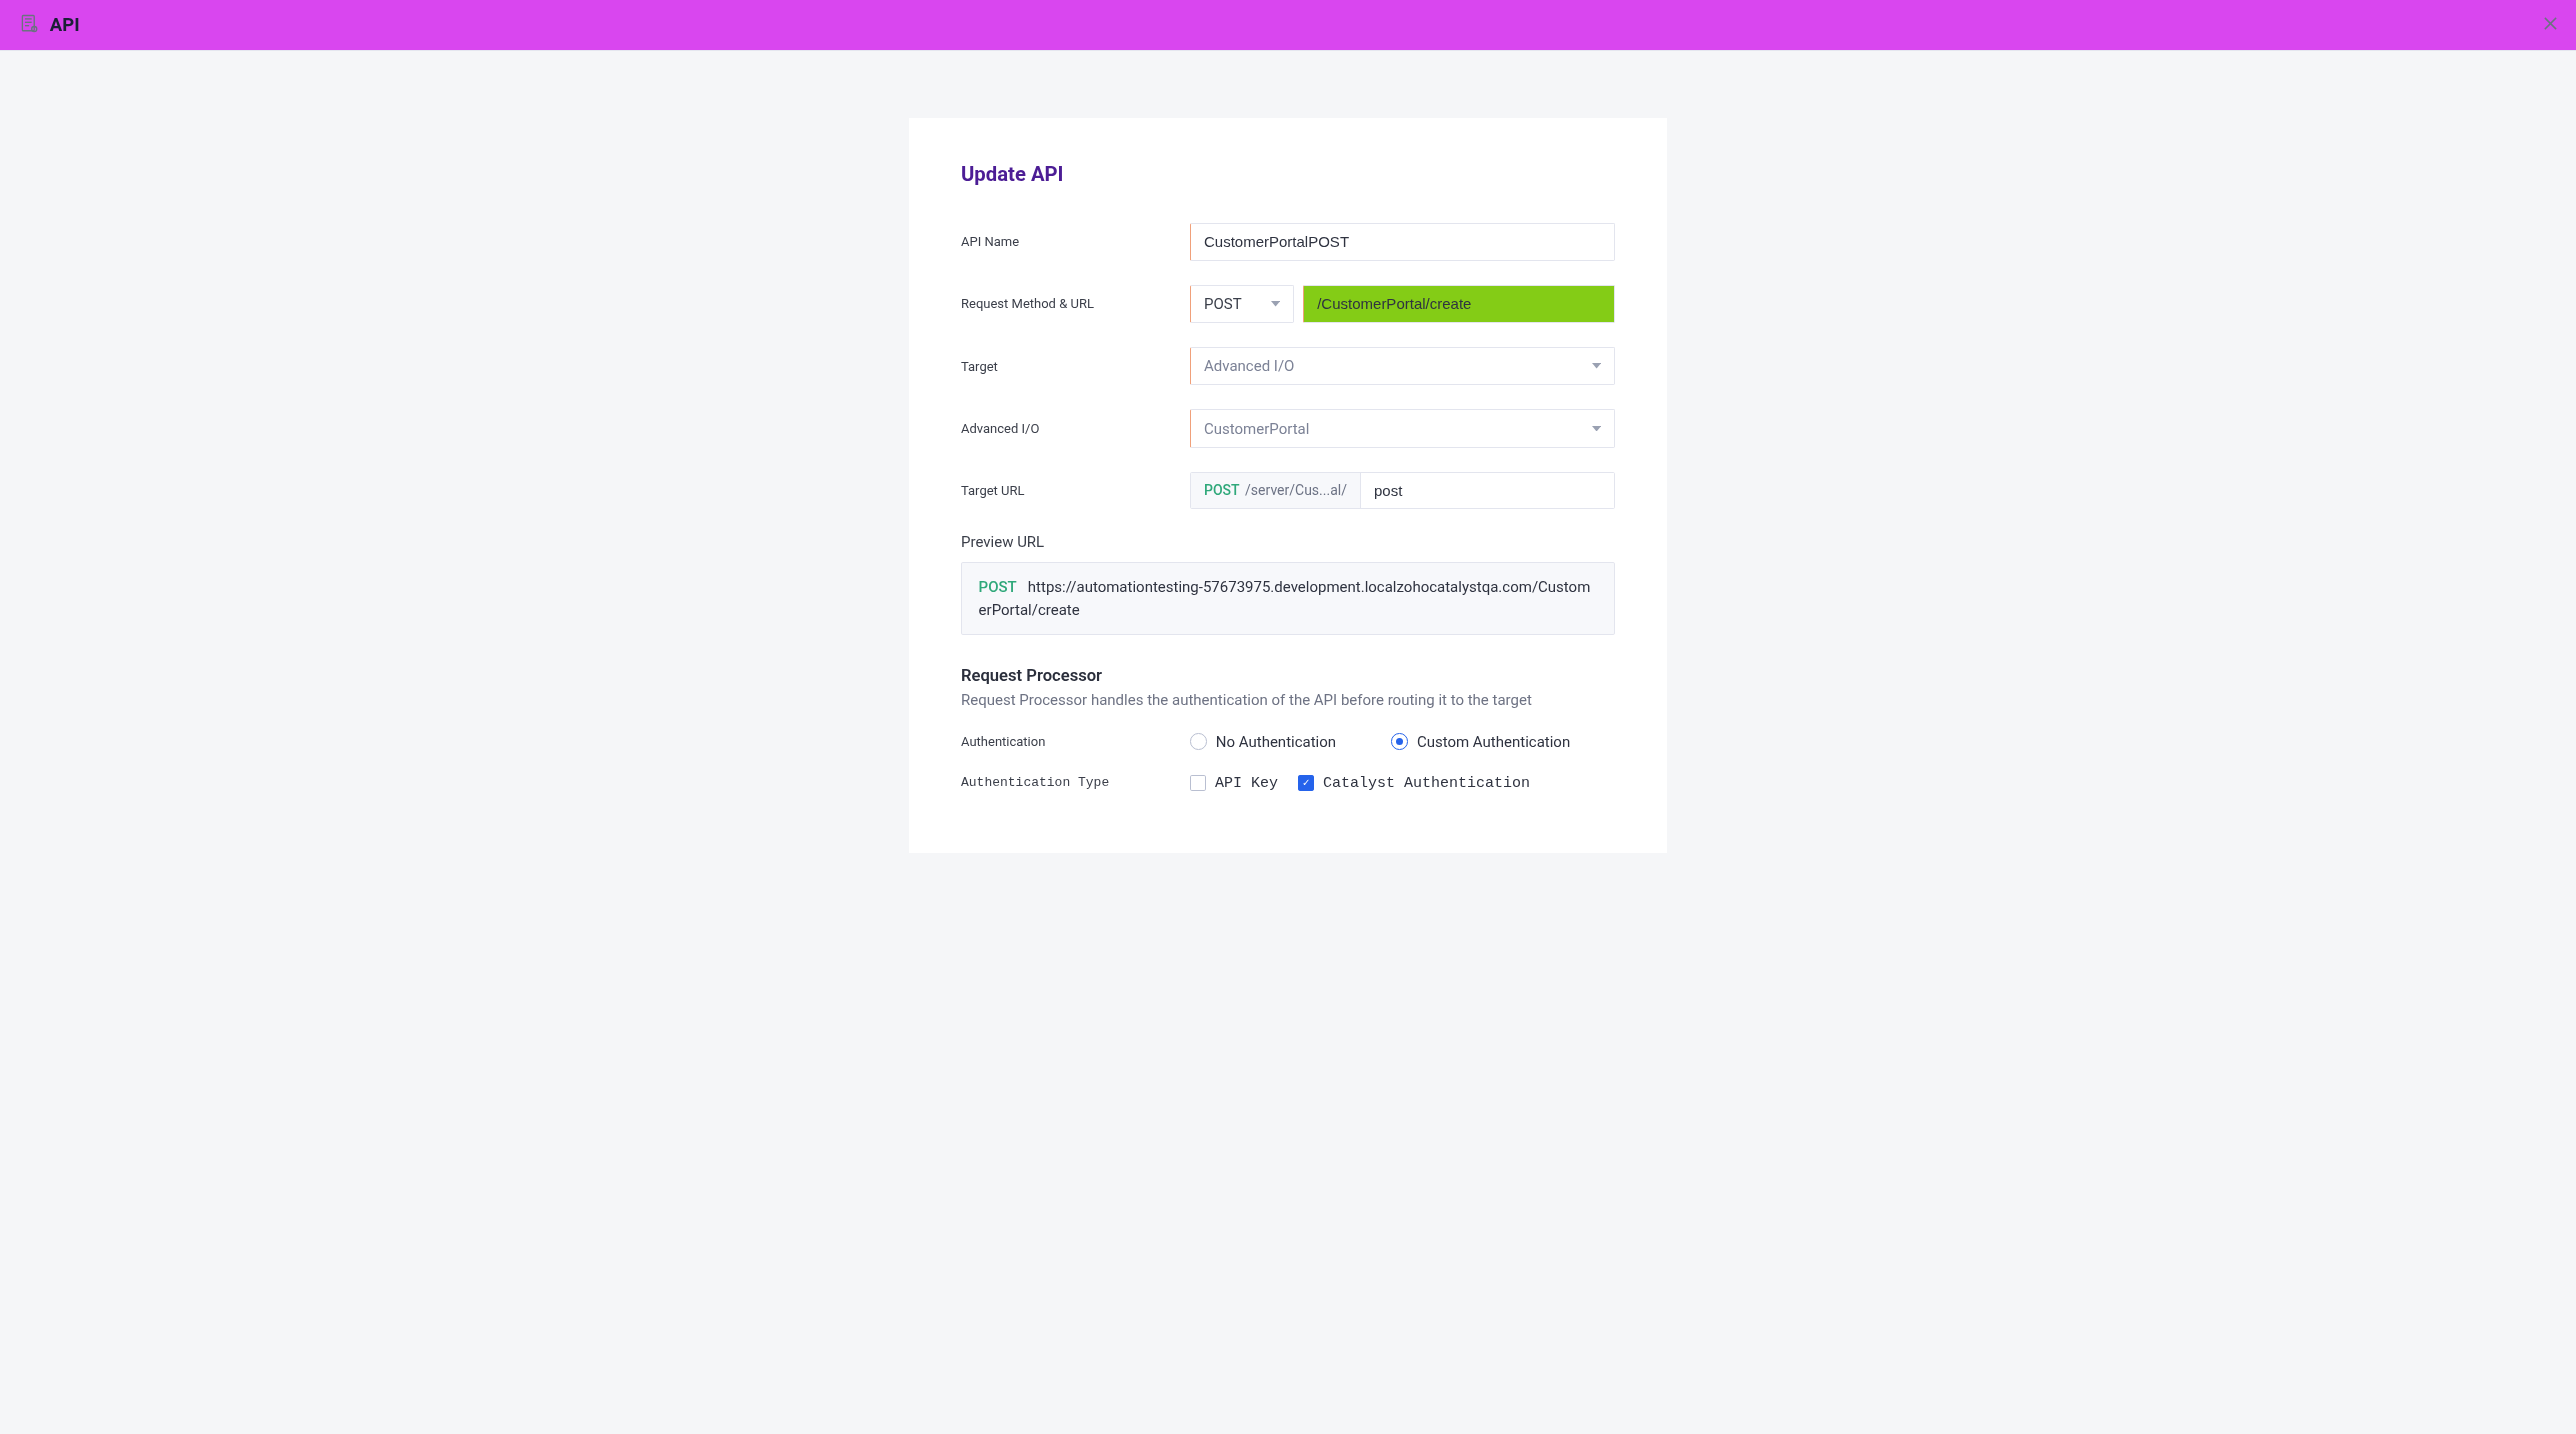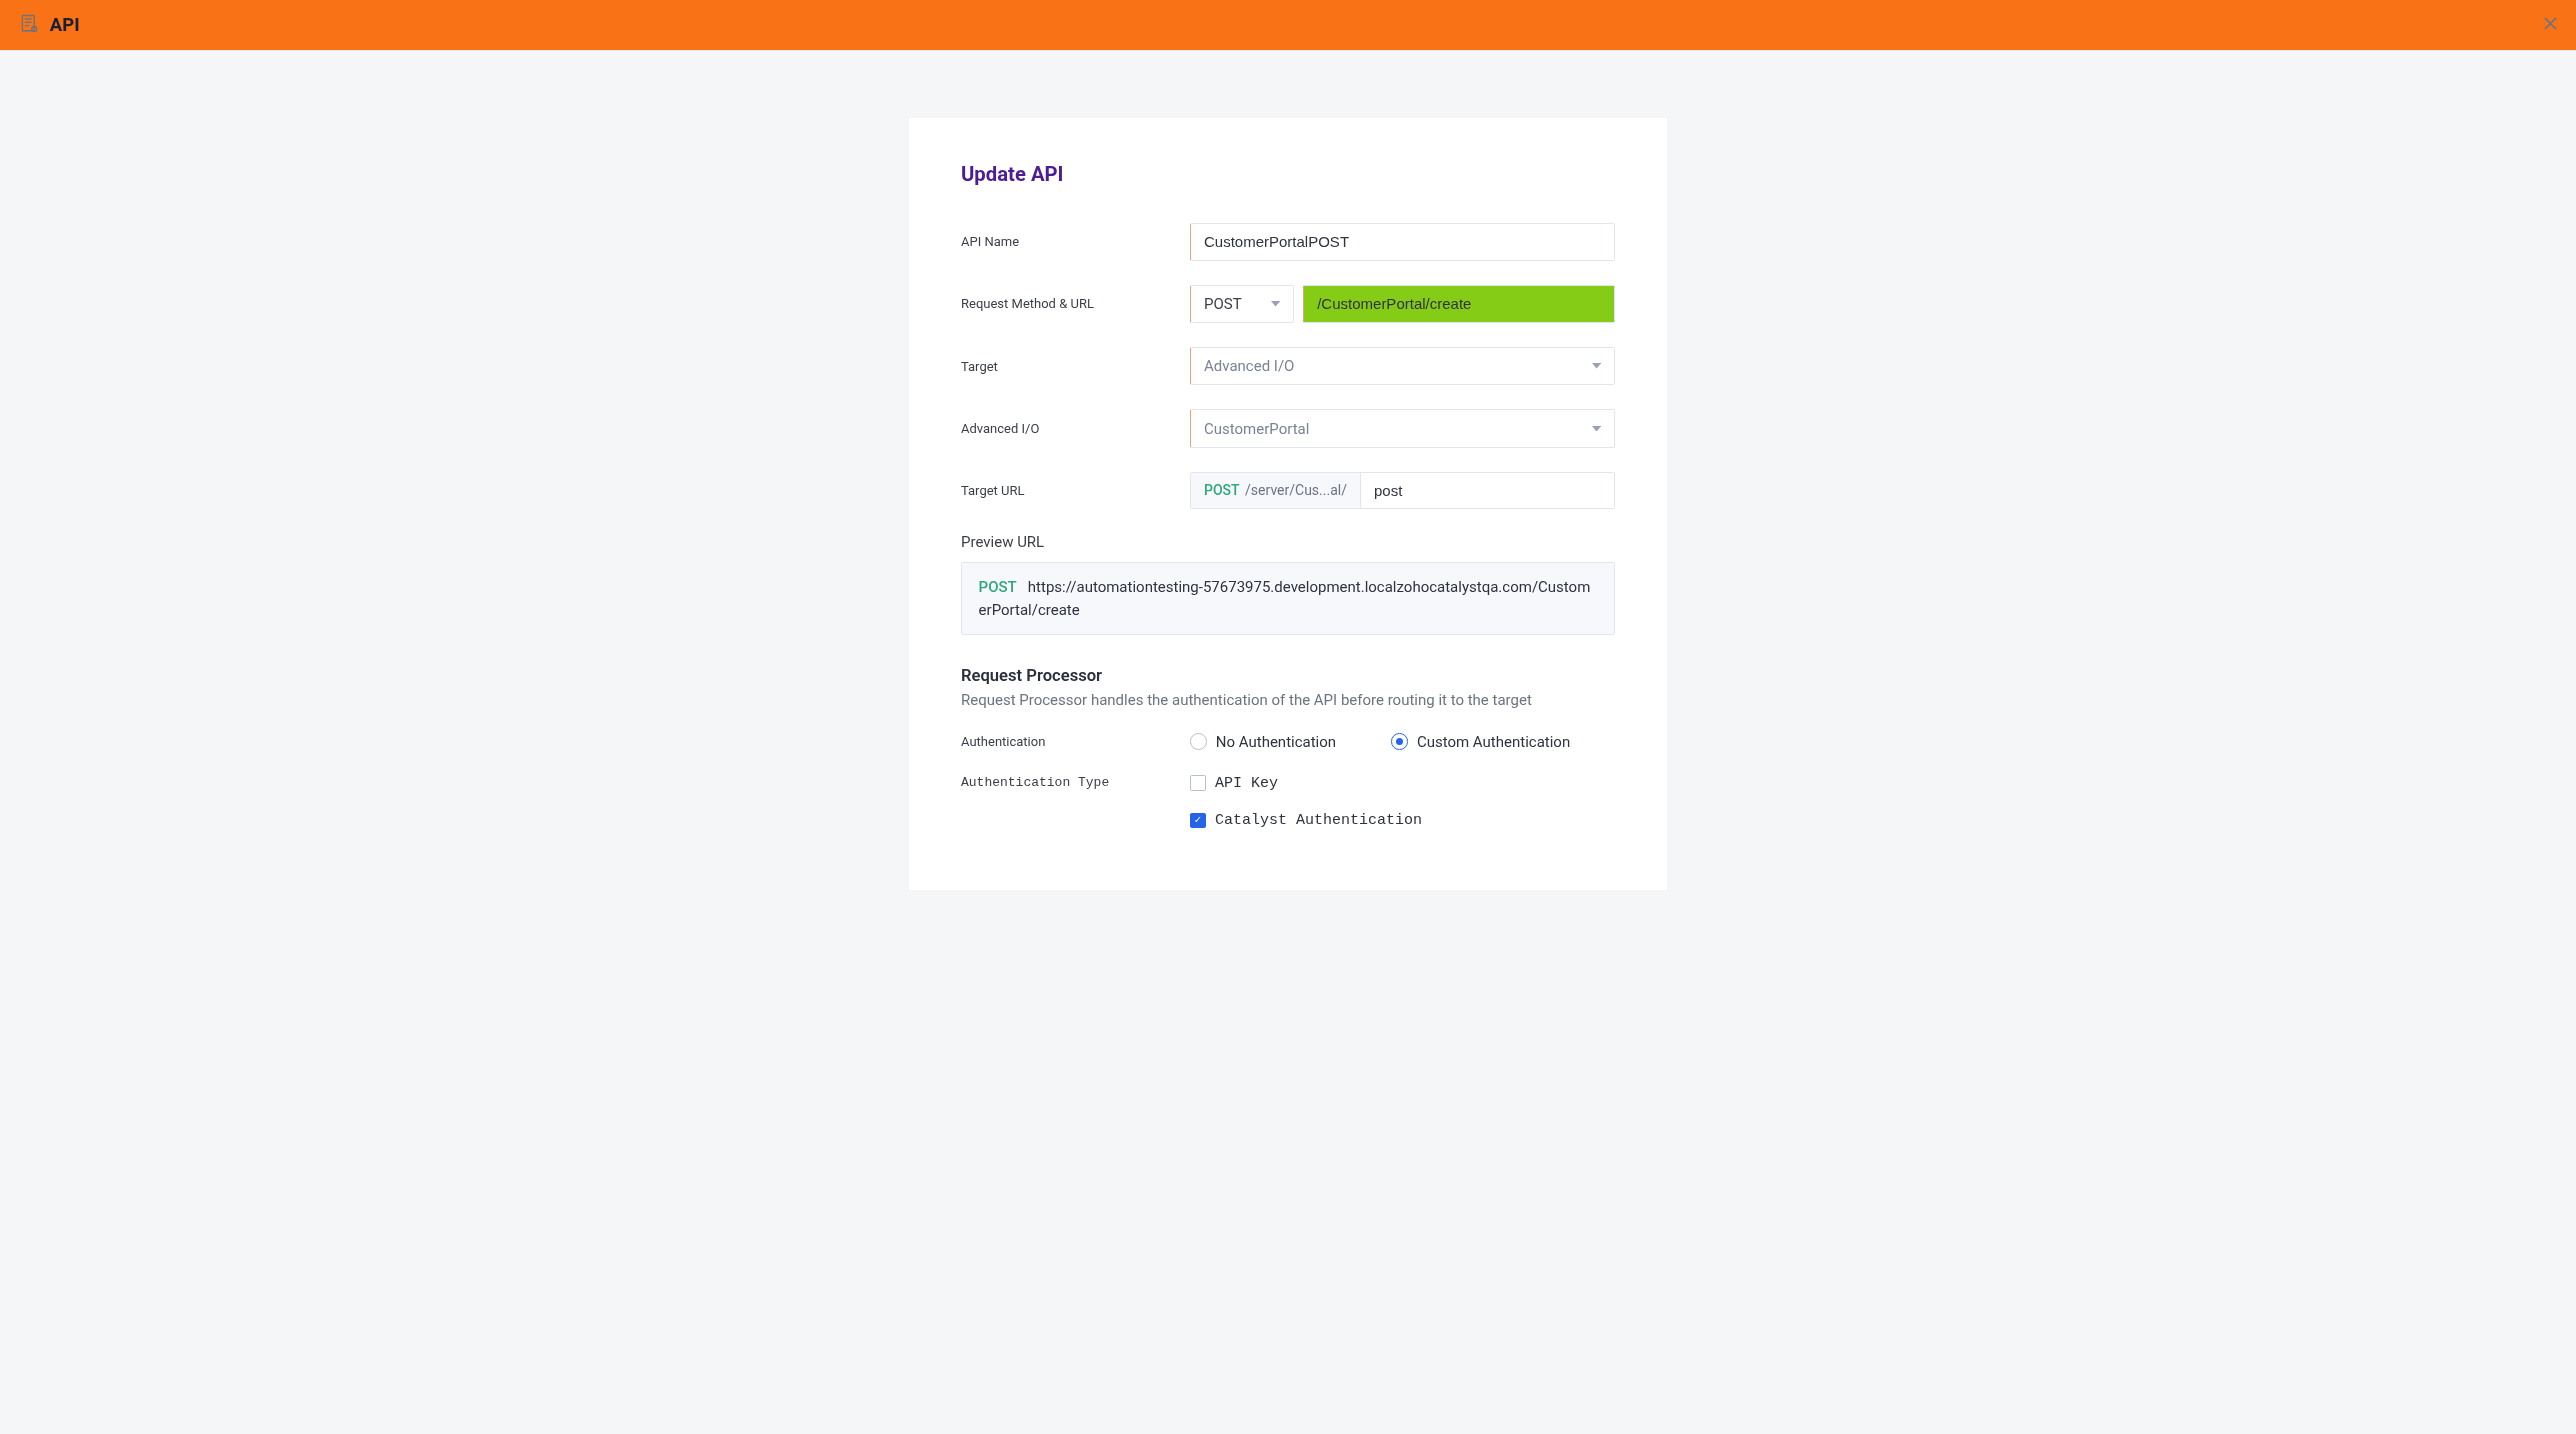--- a/index.html
+++ b/index.html
@@ -6,21 +6,21 @@
   body {
     font-family: -apple-system, BlinkMacSystemFont, "Segoe UI", Roboto, "Helvetica Neue", Arial, sans-serif;
     background: #f5f6f8;
     color: #2f3340;
     font-size: 15px;
   }
   .topbar {
     display: flex;
     align-items: center;
     justify-content: space-between;
-    background: #f97316;
+    background: #d946ef;
     border-bottom: 0.9px solid #e5e7ef;
     padding: 13px 18.5px;
   }
   .topbar-left {
     display: flex;
     align-items: center;
     gap: 11px;
   }
   .topbar-title {
     font-size: 18.5px;
@@ -201,21 +201,21 @@
     justify-content: center;
     background: #fff;
   }
   .check-box.checked {
     background: #2563eb;
     border-color: #2563eb;
   }
   .check-mark { color: #fff; font-size: 11px; line-height: 1; }
   .check-stack {
     display: flex;
-    flex-direction: column;
+    flex-direction: row;
     gap: 20.3px;
   }
 </style>
 </head>
 <body>
 
 <div class="topbar">
   <div class="topbar-left">
     <span>
       <svg width="20.3" height="20.3" viewBox="0 0 24 24" fill="none" stroke="#6b7280" stroke-width="1.6">

